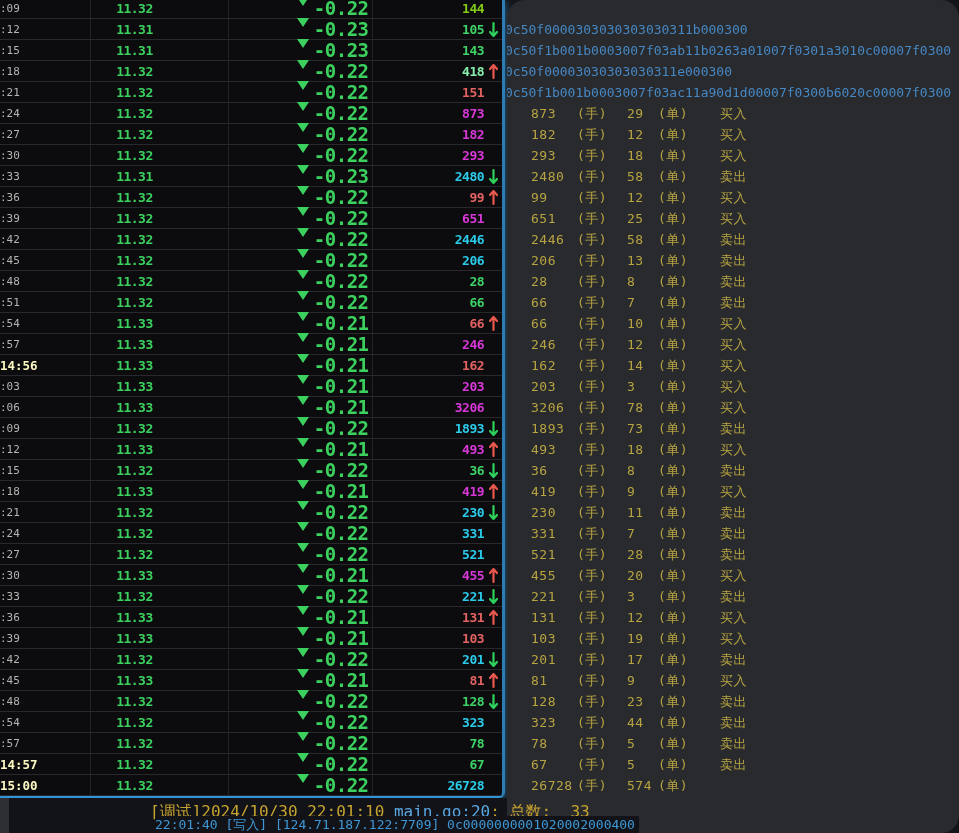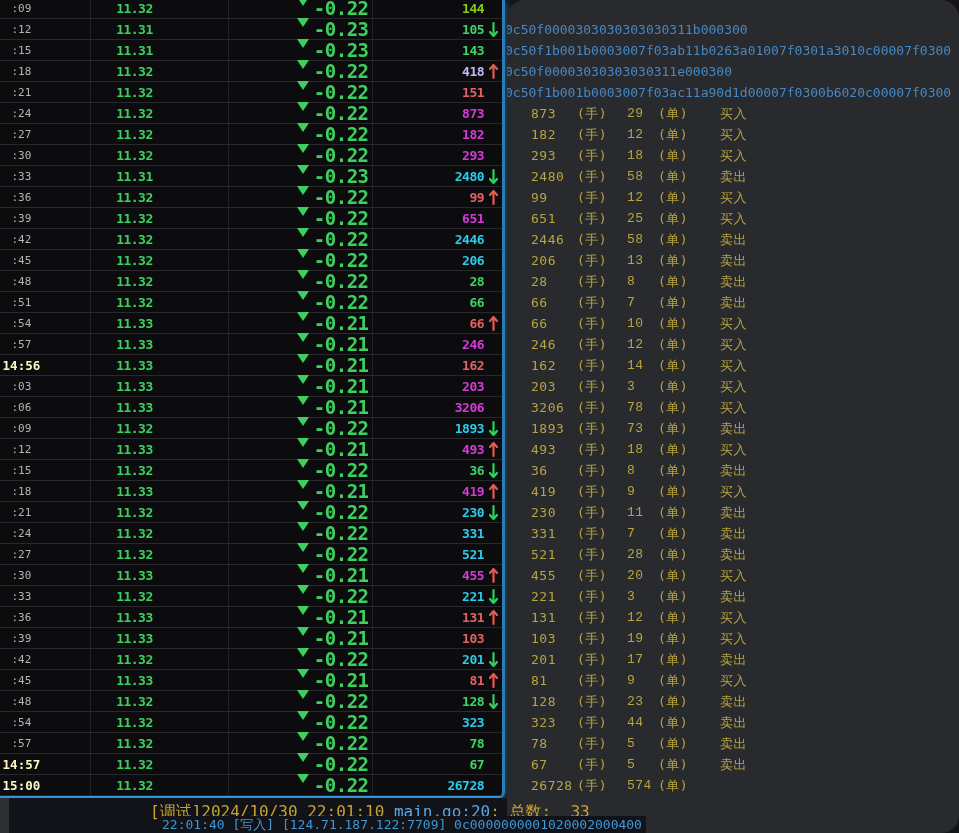--- a/index.html
+++ b/index.html
@@ -8,49 +8,49 @@
 
   
   .left-table{position:absolute;left:0;top:0;width:502px;height:796px;background:#0c0c0e;
     border-right:3px solid #2e7cb4;border-bottom:2px solid #3095d8;
     border-bottom-right-radius:6px;overflow:hidden;
     box-shadow:2px 2px 7px rgba(48,149,216,.45);}
   .vline{position:absolute;top:0;bottom:0;width:1px;background:#232327;}
   .rows{position:absolute;left:0;top:-2px;right:0;}
   .trow{height:21px;display:flex;align-items:center;border-bottom:1px solid #29292d;
         box-sizing:border-box;}
-  .c-time{width:43px;text-align:center;color:#b5b5b5;font-size:11px;}
+  .c-time{width:43px;text-align:left;color:#b5b5b5;font-size:11px;}
   .trow.hl .c-time{color:#fef9c3;font-weight:700;font-size:12.5px;}
   .c-price{width:184px;text-align:center;color:#3cd05e;font-weight:700;font-size:13px;letter-spacing:-.5px;}
   .c-change{width:143px;display:flex;justify-content:flex-end;
             color:#3cd05e;font-weight:700;font-size:19px;letter-spacing:-.5px;}
   .tri{width:0;height:0;border-left:6px solid transparent;border-right:6px solid transparent;
        border-top:9px solid #3cd05e;margin-right:5px;display:inline-block;}
   .c-vol{width:116px;text-align:right;font-weight:700;font-size:13px;letter-spacing:-.5px;}
   .c-arrow{width:18px;display:flex;justify-content:center;align-items:center;}
 
   
   .right-panel{position:absolute;left:507px;top:0;width:452px;height:833px;background:#292a2d;overflow:hidden;border-radius:18px;}
   .hexline{position:relative;left:-2px;height:21px;line-height:21px;font-size:13px;
            color:#4688c4;white-space:pre;overflow:hidden;}
   .hexes{position:absolute;left:0;top:19px;width:470px;}
   .trades{position:absolute;left:0;top:103px;right:0;}
   .trade-row{height:21px;display:flex;align-items:center;font-size:13px;color:#b7a442;letter-spacing:.5px;}
   .t-vol{margin-left:24px;width:46px;}
   .t-lots{width:50px;}
-  .t-cnt{width:31px;font-family:Liberation Mono, monospace;}
+  .t-cnt{width:31px;}
   .t-ord{width:62px;}
   .t-dir{}
 
   
   .status-bar{position:absolute;left:0;top:798px;width:507px;height:35px;background:#121318;}
   .corner-block{position:absolute;left:0;top:0;width:9px;height:35px;background:#2e2f33;}
   .sline1{position:absolute;left:150px;top:4px;font-size:16px;color:#c7a42f;white-space:pre;}
   .sline1 a{color:#59a8e2;text-decoration:underline;cursor:pointer;}
-  .sline2{position:absolute;left:162px;top:18px;font-size:13px;color:#3e97d6;white-space:pre;
+  .sline2{position:absolute;left:155px;top:18px;font-size:13px;color:#3e97d6;white-space:pre;
           background:#121318;padding-right:4px;}
 </style>
 </head>
 <body>
 
 <div id="app">
 
   <div class="left-table">
     <div class="vline" style="left:90px"></div>
     <div class="vline" style="left:228px"></div>
@@ -90,21 +90,21 @@
           <div class="c-vol" style="color:#3ed366">143</div>
           <div class="c-arrow"></div>
         </div>
         <div class="trow">
           <div class="c-time">:18</div>
           <div class="c-price">11.32</div>
           <div class="c-change">
             <span class="tri"></span>
             <span>-0.22</span>
           </div>
-          <div class="c-vol" style="color:#c4b5fd">418</div>
+          <div class="c-vol" style="color:#86efac">418</div>
           <div class="c-arrow">
             <svg width="9" height="17" viewBox="0 0 9 17">
               <path d="M4.5 15 V2 M1 6 L4.5 2 L8 6" stroke="#e8584f" stroke-width="2.2" fill="none" stroke-linecap="round" stroke-linejoin="round"></path>
             </svg>
           </div>
         </div>
         <div class="trow">
           <div class="c-time">:21</div>
           <div class="c-price">11.32</div>
           <div class="c-change">

